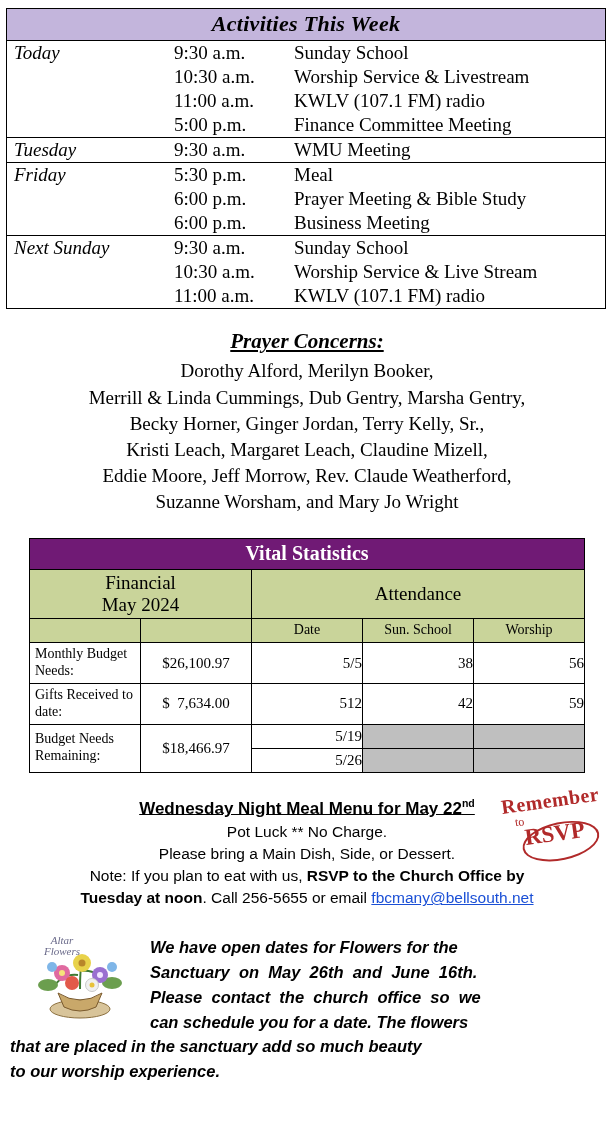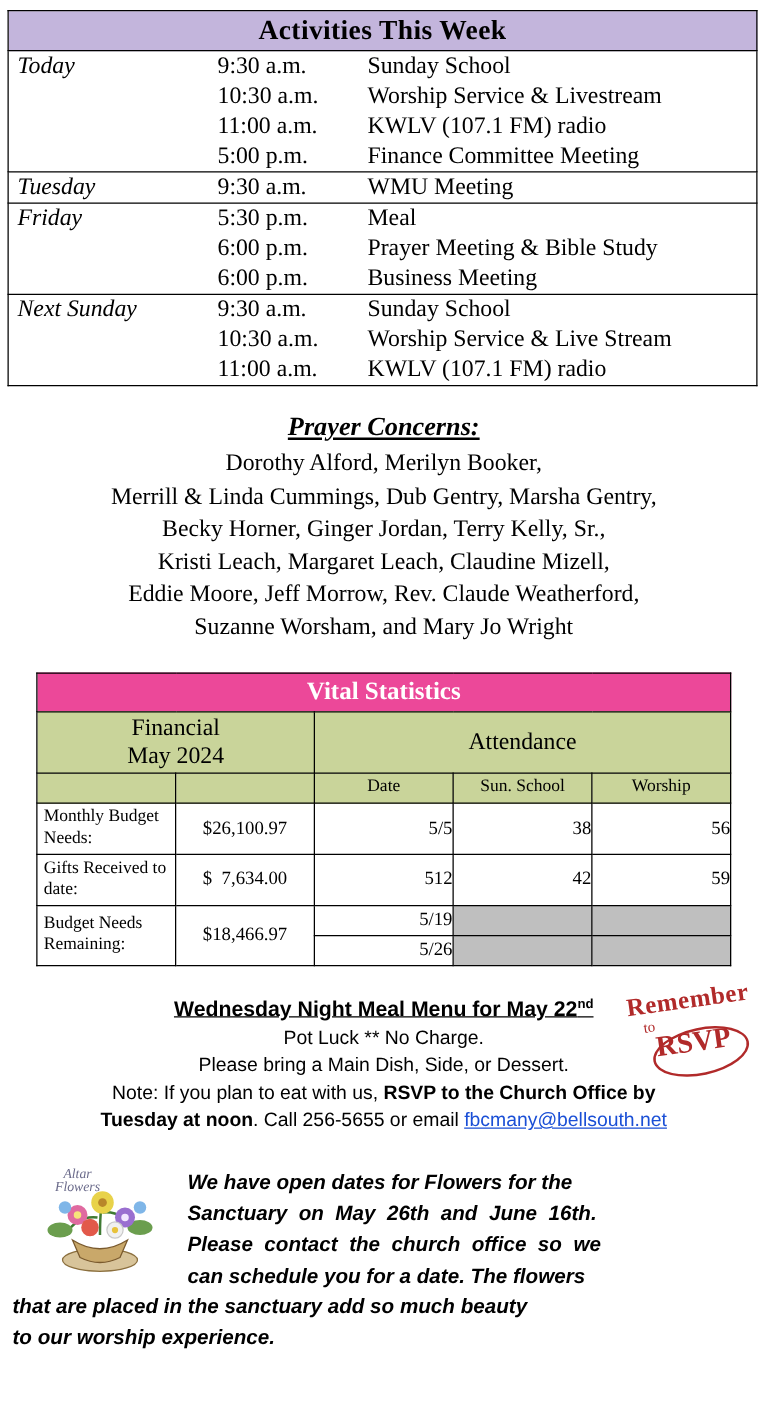--- a/index.html
+++ b/index.html
@@ -29,20 +29,21 @@
     table-layout: fixed;
   }
   .activities td, .activities th {
     border: 1px solid #000;
     padding: 0;
   }
   .activities .hdr {
     background: #c3b5dc;
     text-align: center;
     font-size: 22px;
+    font-style: italic;
     font-weight: bold;
     padding: 2px 0 3px 0;
     letter-spacing: .3px;
   }
   .act-inner {
     border: none !important;
     border-collapse: collapse;
     width: 100%;
   }
   .act-inner td {
@@ -80,21 +81,21 @@
   }
   table.vital {
     border-collapse: collapse;
     width: 100%;
     table-layout: fixed;
   }
   table.vital td, table.vital th {
     border: 1px solid #000;
   }
   .vital-title {
-    background: #ec4899;
+    background: #701a75;
     color: #ffffff;
     font-size: 20px;
     font-weight: bold;
     text-align: center;
     padding: 3px 0 4px 0;
   }
   .vital-sub {
     background: #c9d49a;
     text-align: center;
     font-size: 19px;

